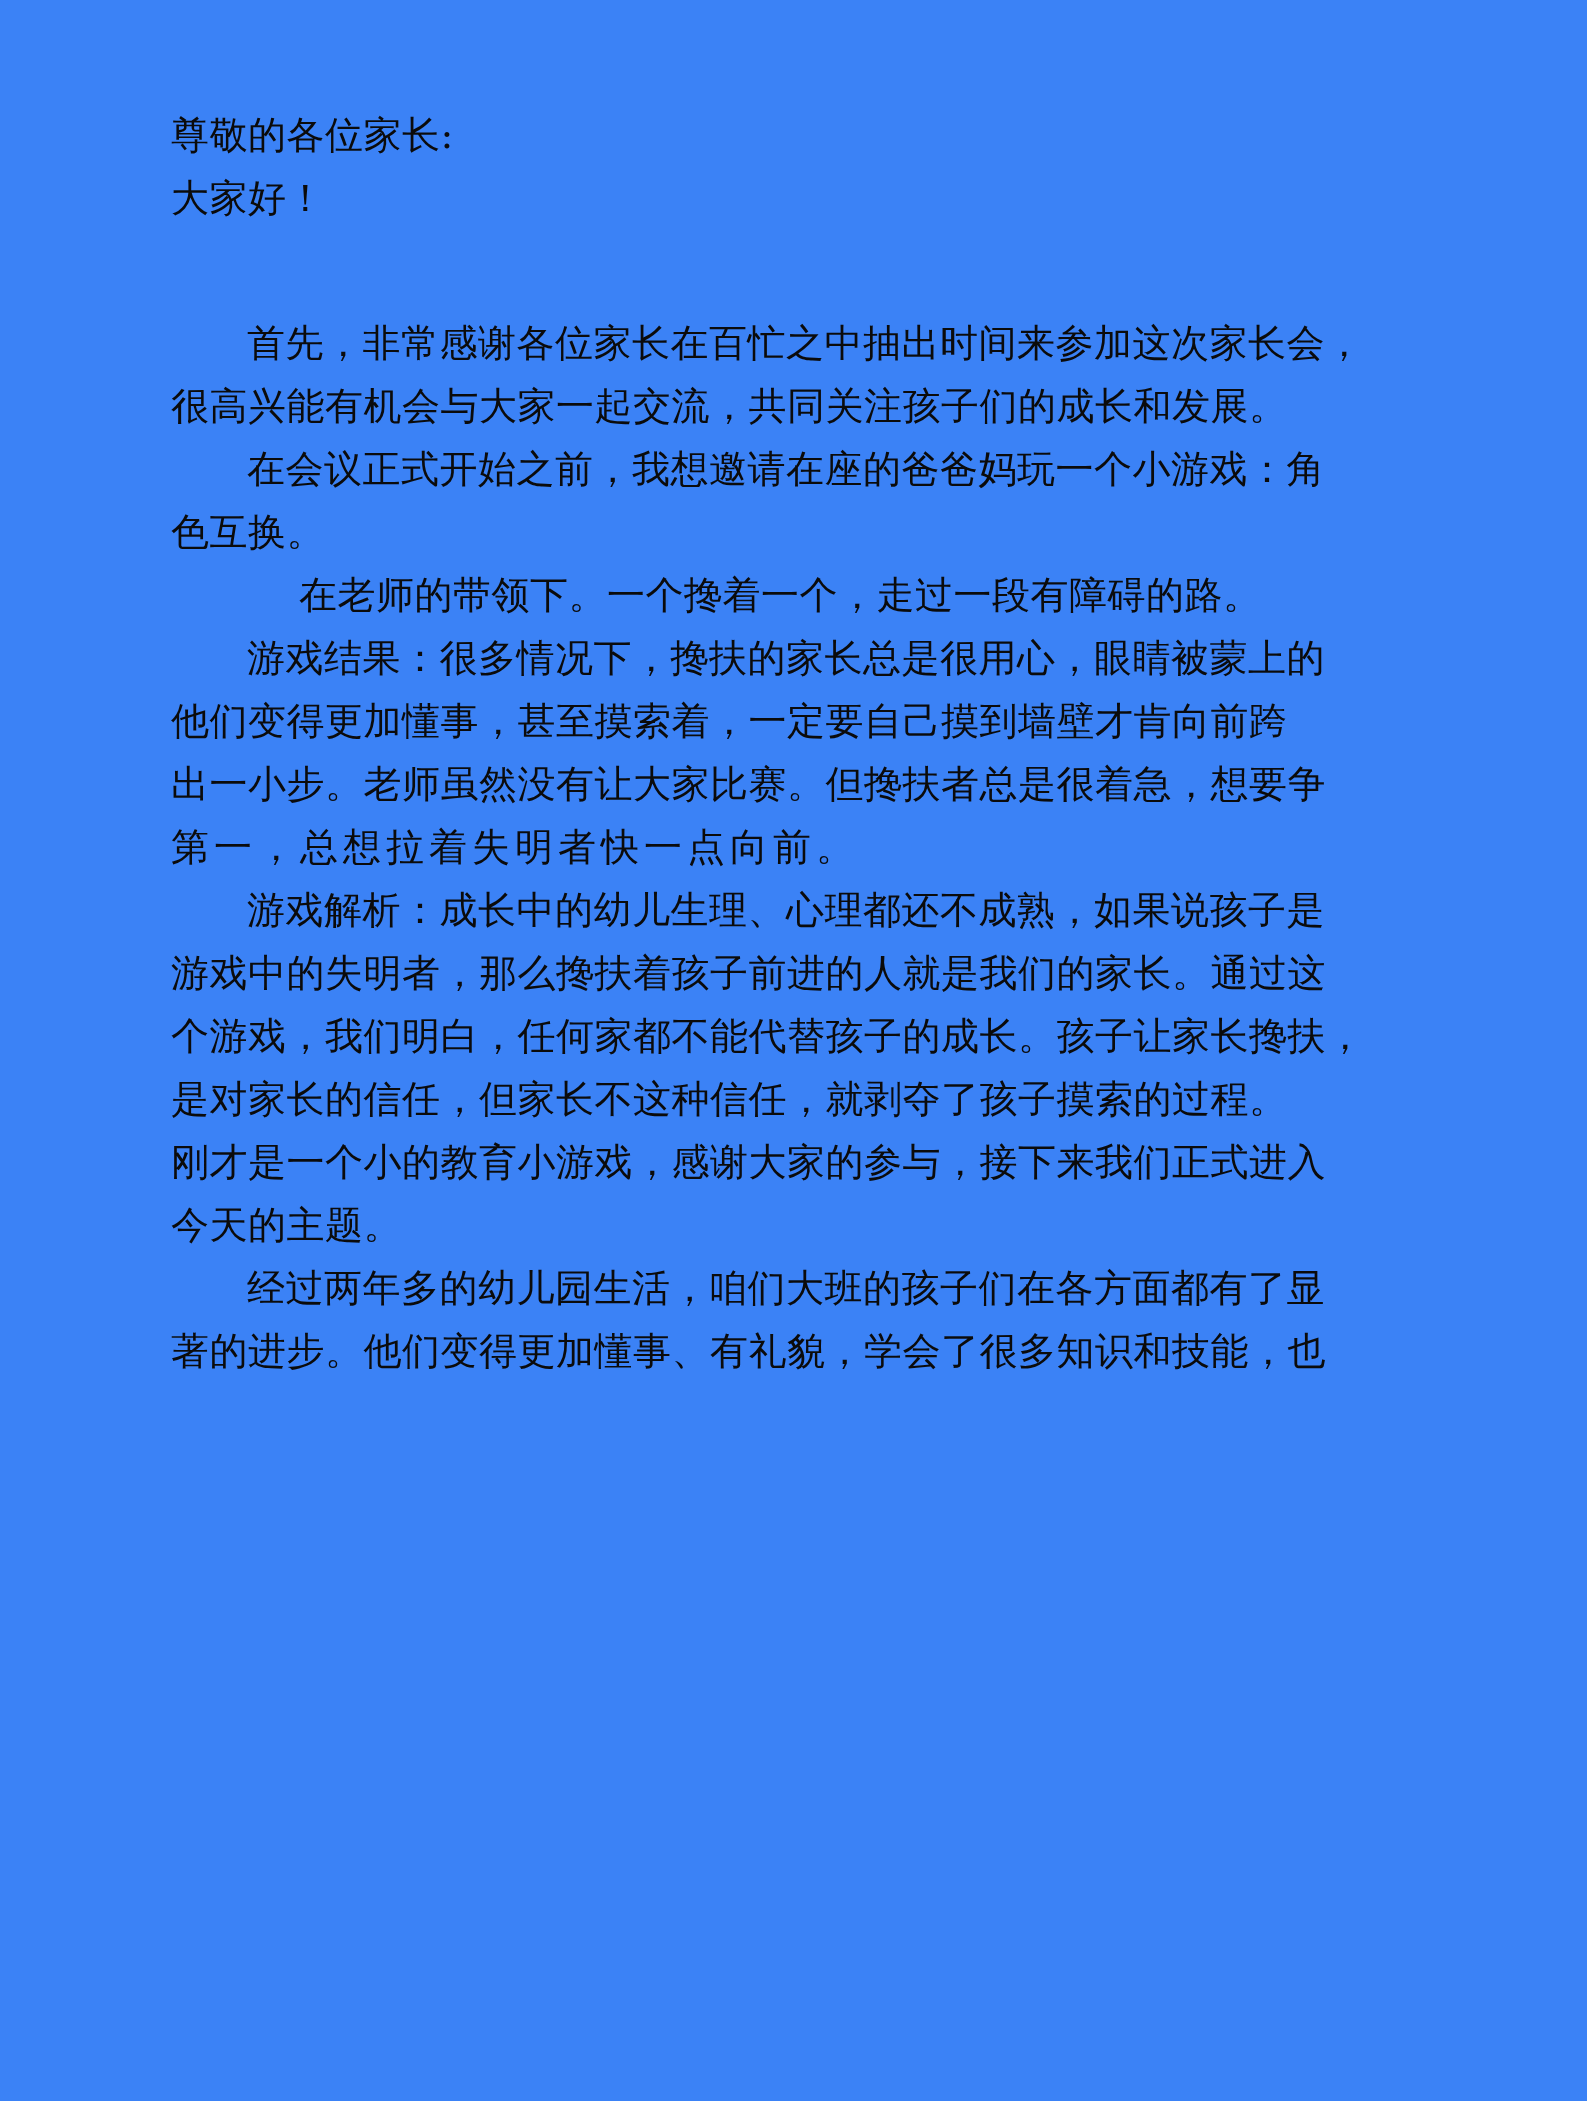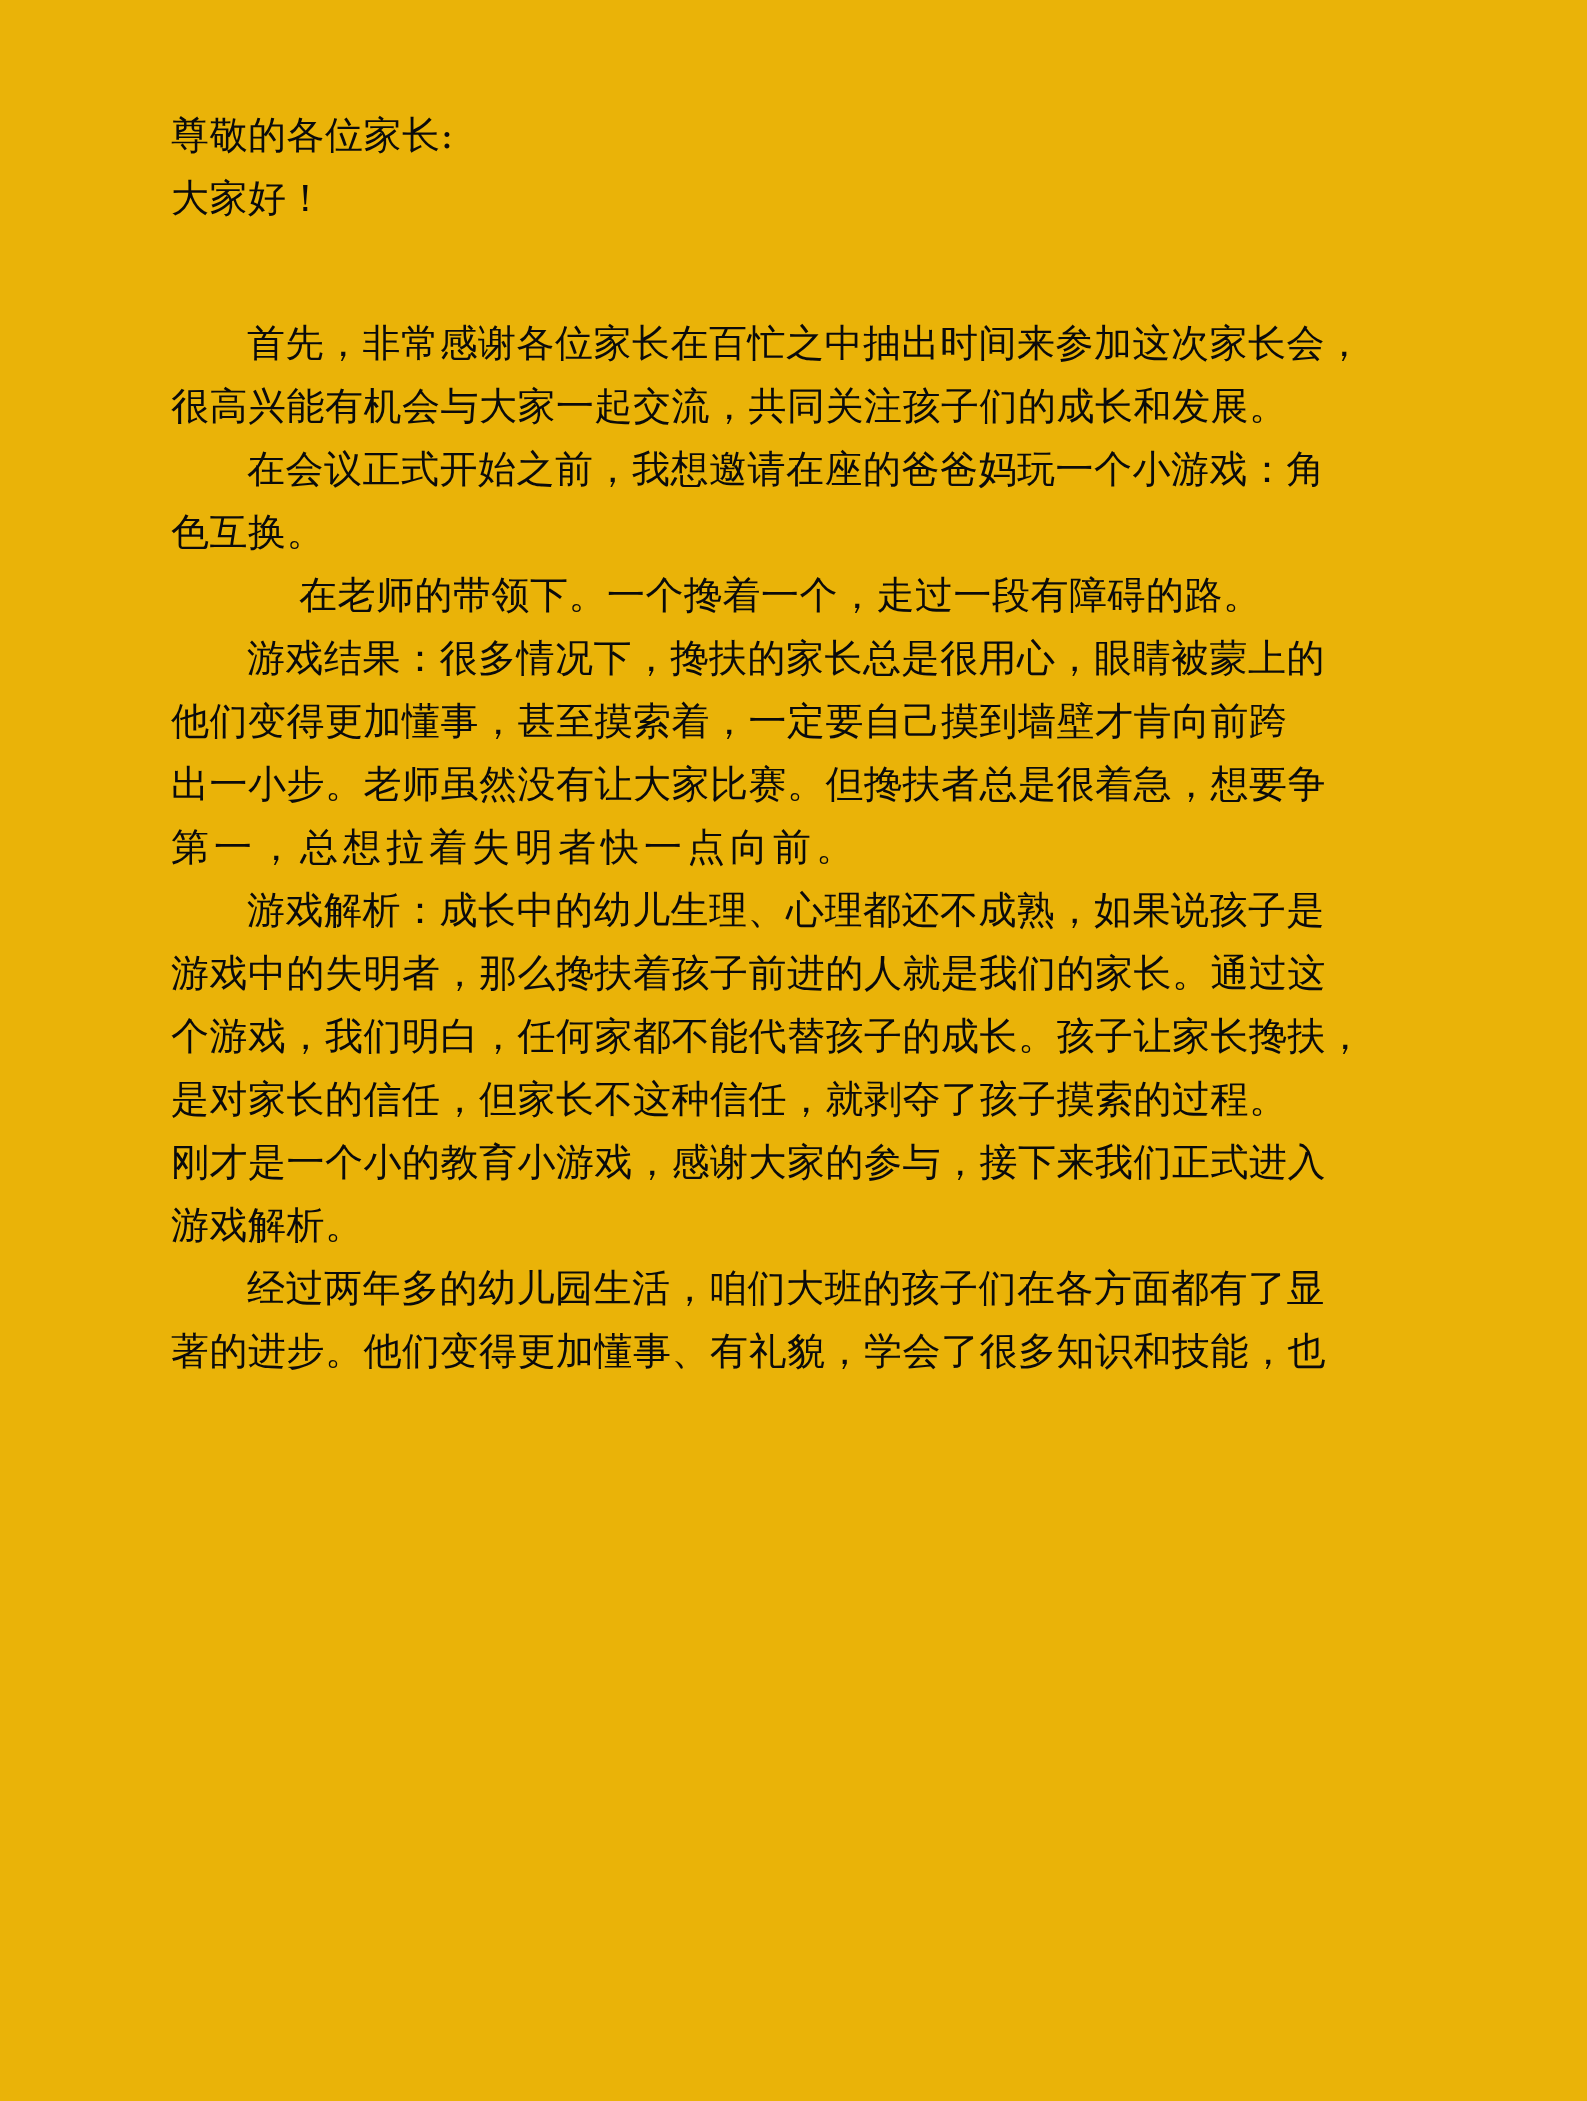--- a/index.html
+++ b/index.html
@@ -7,21 +7,21 @@
     padding: 0;
     background: #ffffff;
   }
   body {
     font-family: "DejaVu Serif", "Liberation Serif", serif;
   }
   .page {
     position: relative;
     width: 1587px;
     height: 2101px;
-    background: #eab308;
+    background: #3b82f6;
     overflow: hidden;
     box-sizing: border-box;
   }
   .content {
     position: absolute;
     left: 171px;
     top: 104px;
     width: 1196px;
   }
   .line {
@@ -88,21 +88,21 @@
       <div class="line body-line">出一小步。老师虽然没有让大家比赛。但搀扶者总是很着急，想要争</div>
       <div class="line body-line tracked">第一，总想拉着失明者快一点向前。</div>
     </div>
 
     <div>
       <div class="line indent-2">游戏解析：成长中的幼儿生理、心理都还不成熟，如果说孩子是</div>
       <div class="line body-line">游戏中的失明者，那么搀扶着孩子前进的人就是我们的家长。通过这</div>
       <div class="line body-line">个游戏，我们明白，任何家都不能代替孩子的成长。孩子让家长搀扶，</div>
       <div class="line body-line">是对家长的信任，但家长不这种信任，就剥夺了孩子摸索的过程。</div>
       <div class="line body-line">刚才是一个小的教育小游戏，感谢大家的参与，接下来我们正式进入</div>
-      <div class="line body-line">游戏解析。</div>
+      <div class="line body-line">今天的主题。</div>
     </div>
 
     <div>
       <div class="line indent-2">经过两年多的幼儿园生活，咱们大班的孩子们在各方面都有了显</div>
       <div class="line body-line">著的进步。他们变得更加懂事、有礼貌，学会了很多知识和技能，也</div>
     </div>
 
   </div>
 </div>
 

